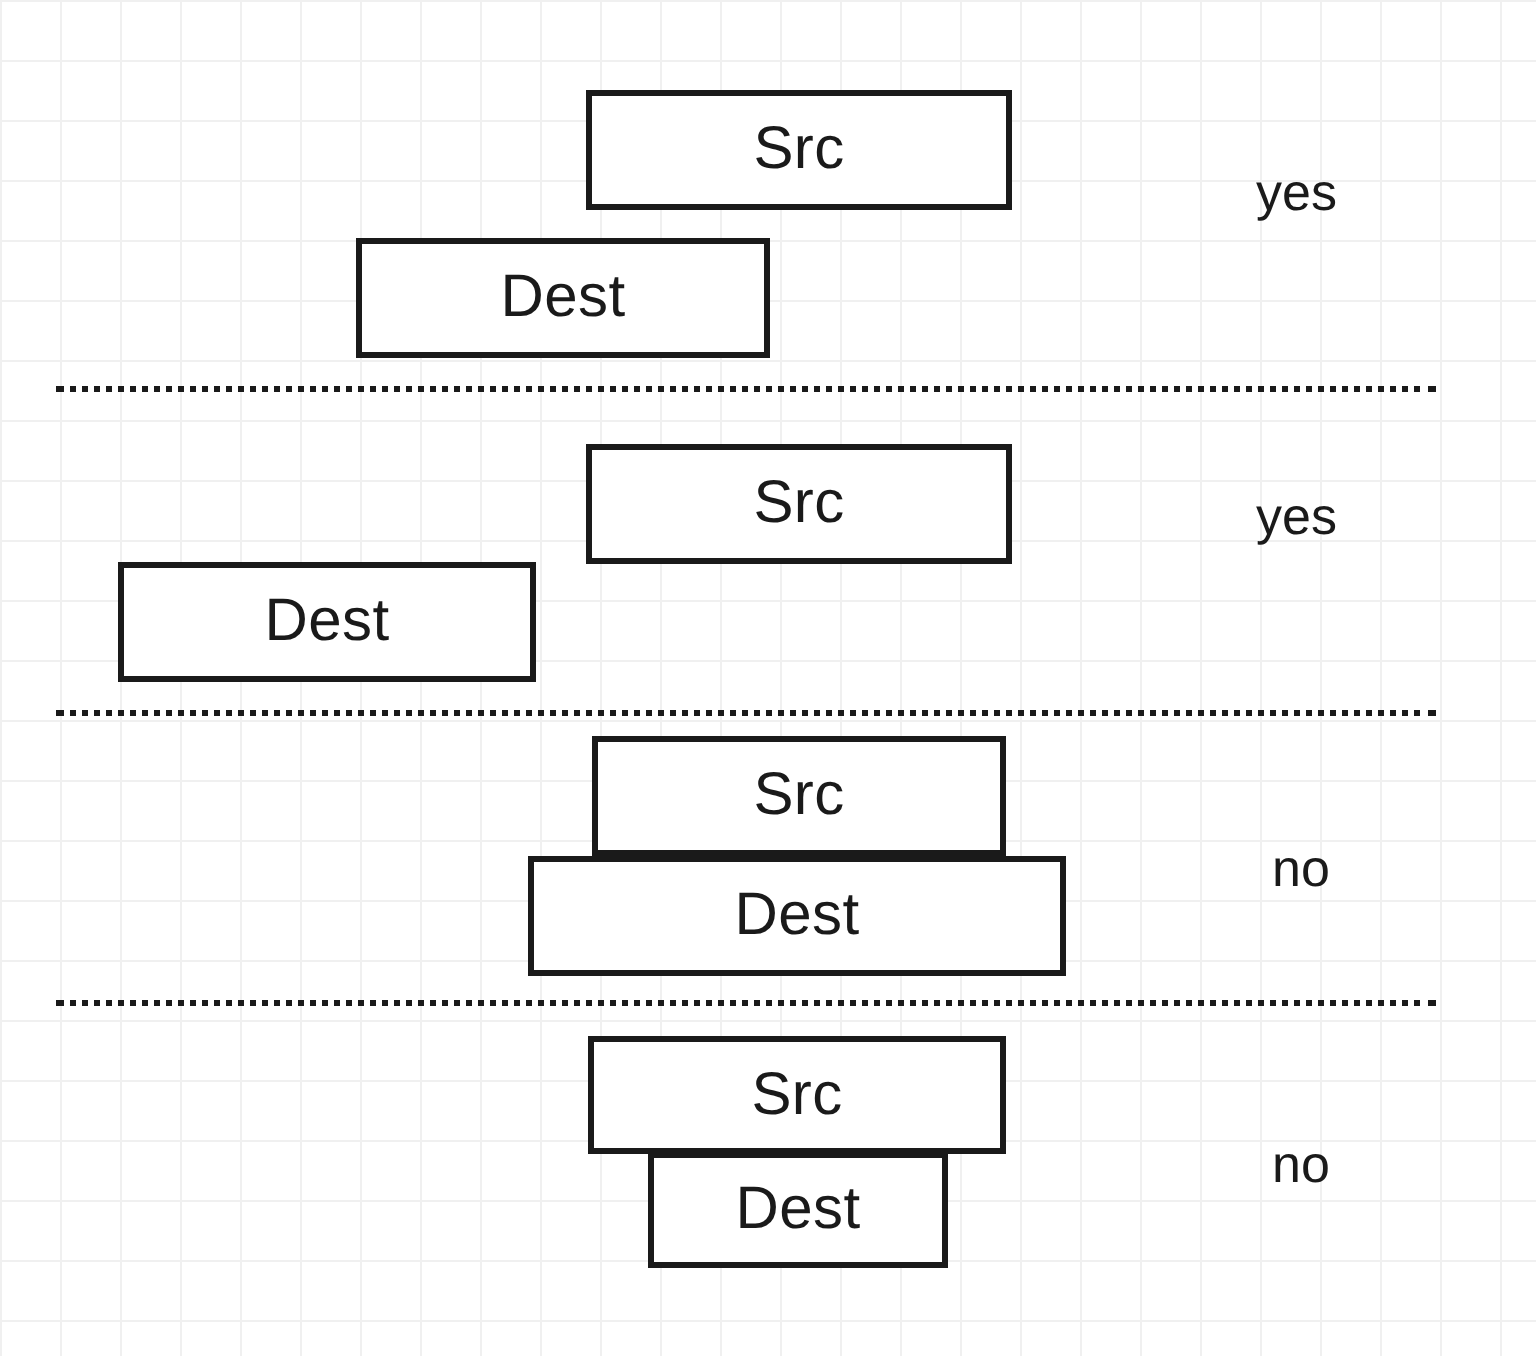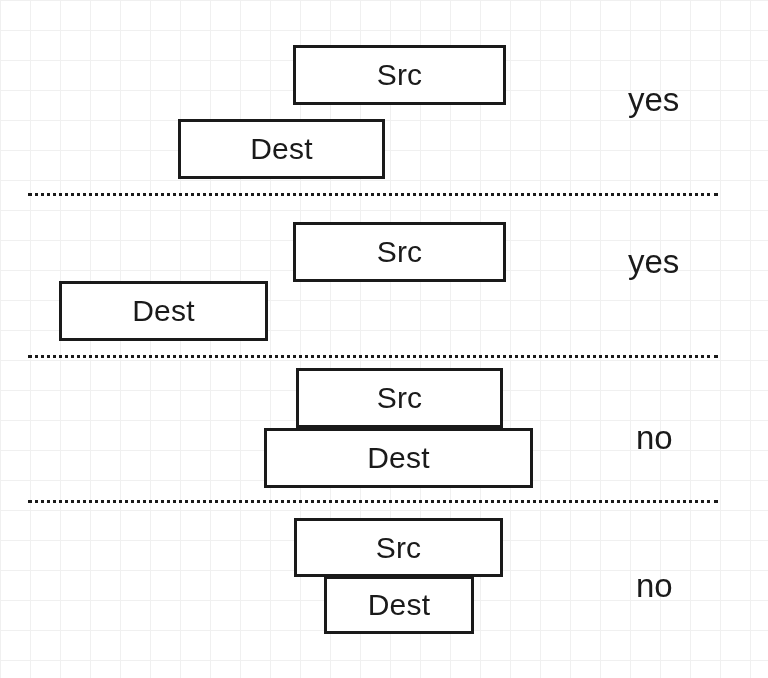--- a/index.html
+++ b/index.html
@@ -42,21 +42,21 @@
 
   .divider {
     position: absolute;
     height: 0;
     border-top: 3px dotted #1a1a1a;
   }
 
   .verdict {
     position: absolute;
     font-family: "Liberation Sans", sans-serif;
-    font-size: 33px;
+    font-size: 26px;
     color: #1a1a1a;
     line-height: 1;
     white-space: nowrap;
     user-select: none;
   }
 
   .watermark {
     position: absolute;
     display: flex;
     align-items: center;

